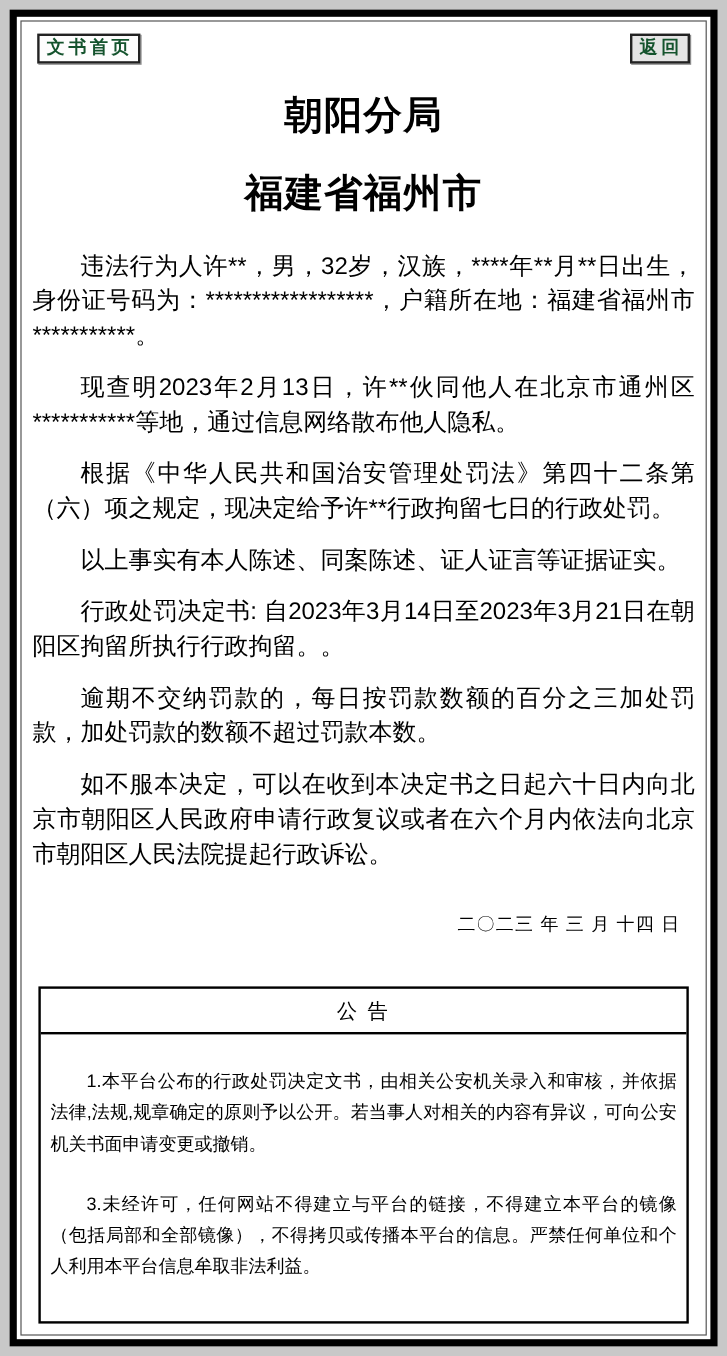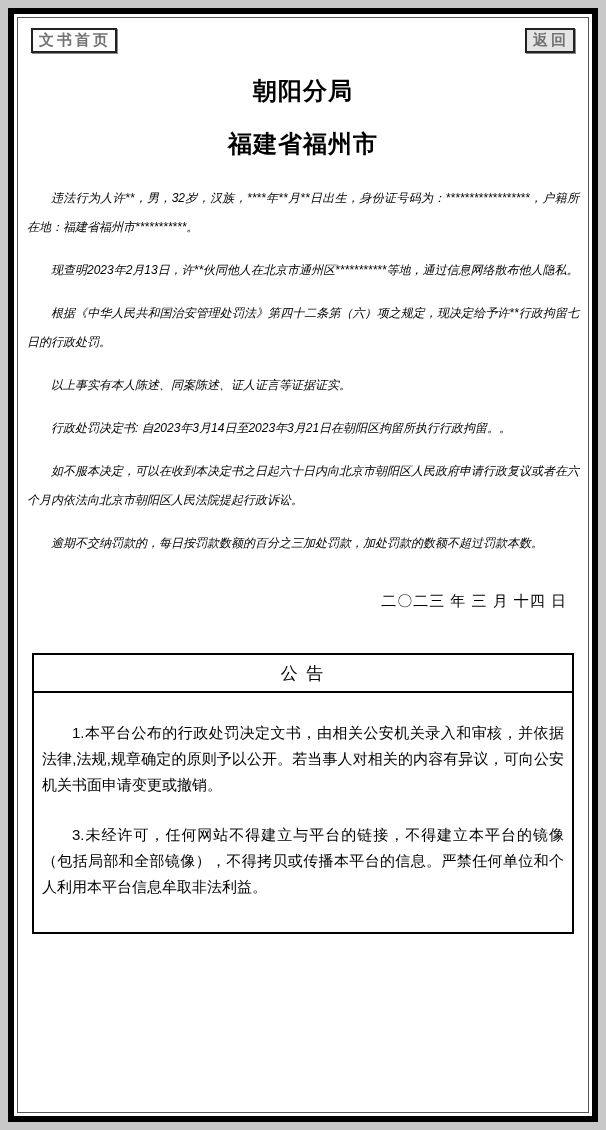--- a/index.html
+++ b/index.html
@@ -29,51 +29,50 @@
     display: flex;
     justify-content: space-between;
     align-items: flex-start;
     padding: 10px 13px 0 13px;
   }
   .tool-btn {
     font-family: "Liberation Serif", "DejaVu Serif", serif;
     font-size: 15px;
     font-weight: bold;
     letter-spacing: 3px;
-    color: #737373;
+    color: #14532d;
     background: #fdfdfd;
     border: 2px solid #222;
     box-shadow: 1px 1px 0 #8a8a8a;
     padding: 1px 4px 2px 6px;
     line-height: 18px;
     cursor: pointer;
   }
   .tool-btn.back { background: #e4e4e4; }
   .doc-title {
     text-align: center;
-    font-size: 24px;
+    font-size: 32px;
     font-weight: bold;
     margin: 22px 0 0 0;
     letter-spacing: 1px;
   }
   .doc-title.second { margin-top: 21px; }
   .doc-number {
     text-align: right;
     font-size: 15px;
     margin-top: 42px;
     padding-right: 21px;
   }
   .body-text { margin-top: 24px; padding: 0 9px 0 9px; }
   .body-text p {
-    font-size: 12px;
+    font-size: 20px;
     line-height: 29px;
     text-indent: 2em;
     margin: 14px 0;
     text-align: justify;
-    font-style: italic;
   }
   .date-line {
     text-align: right;
     font-size: 15px;
     margin-top: 34px;
     padding-right: 21px;
     letter-spacing: 1px;
   }
   .notice-box {
     margin: 42px 14px 0 14px;
@@ -111,22 +110,22 @@
 
     <div class="doc-title second">福建省福州市</div>
 
 
     <div class="body-text">
       <p>违法行为人许**，男，32岁，汉族，****年**月**日出生，身份证号码为：******************，户籍所在地：福建省福州市***********。</p>
       <p>现查明2023年2月13日，许**伙同他人在北京市通州区***********等地，通过信息网络散布他人隐私。</p>
       <p>根据《中华人民共和国治安管理处罚法》第四十二条第（六）项之规定，现决定给予许**行政拘留七日的行政处罚。</p>
       <p>以上事实有本人陈述、同案陈述、证人证言等证据证实。</p>
       <p>行政处罚决定书: 自2023年3月14日至2023年3月21日在朝阳区拘留所执行行政拘留。。</p>
+      <p>逾期不交纳罚款的，每日按罚款数额的百分之三加处罚款，加处罚款的数额不超过罚款本数。</p>
       <p>如不服本决定，可以在收到本决定书之日起六十日内向北京市朝阳区人民政府申请行政复议或者在六个月内依法向北京市朝阳区人民法院提起行政诉讼。</p>
-      <p>逾期不交纳罚款的，每日按罚款数额的百分之三加处罚款，加处罚款的数额不超过罚款本数。</p>
     </div>
 
     <div class="date-line">二〇二三 年 三 月 十四 日</div>
 
     <div class="notice-box">
       <div class="notice-title">公  告</div>
       <div class="notice-body">
         <p>1.本平台公布的行政处罚决定文书，由相关公安机关录入和审核，并依据法律,法规,规章确定的原则予以公开。若当事人对相关的内容有异议，可向公安机关书面申请变更或撤销。</p>
         <p>3.未经许可，任何网站不得建立与平台的链接，不得建立本平台的镜像（包括局部和全部镜像），不得拷贝或传播本平台的信息。严禁任何单位和个人利用本平台信息牟取非法利益。</p>
       </div>

